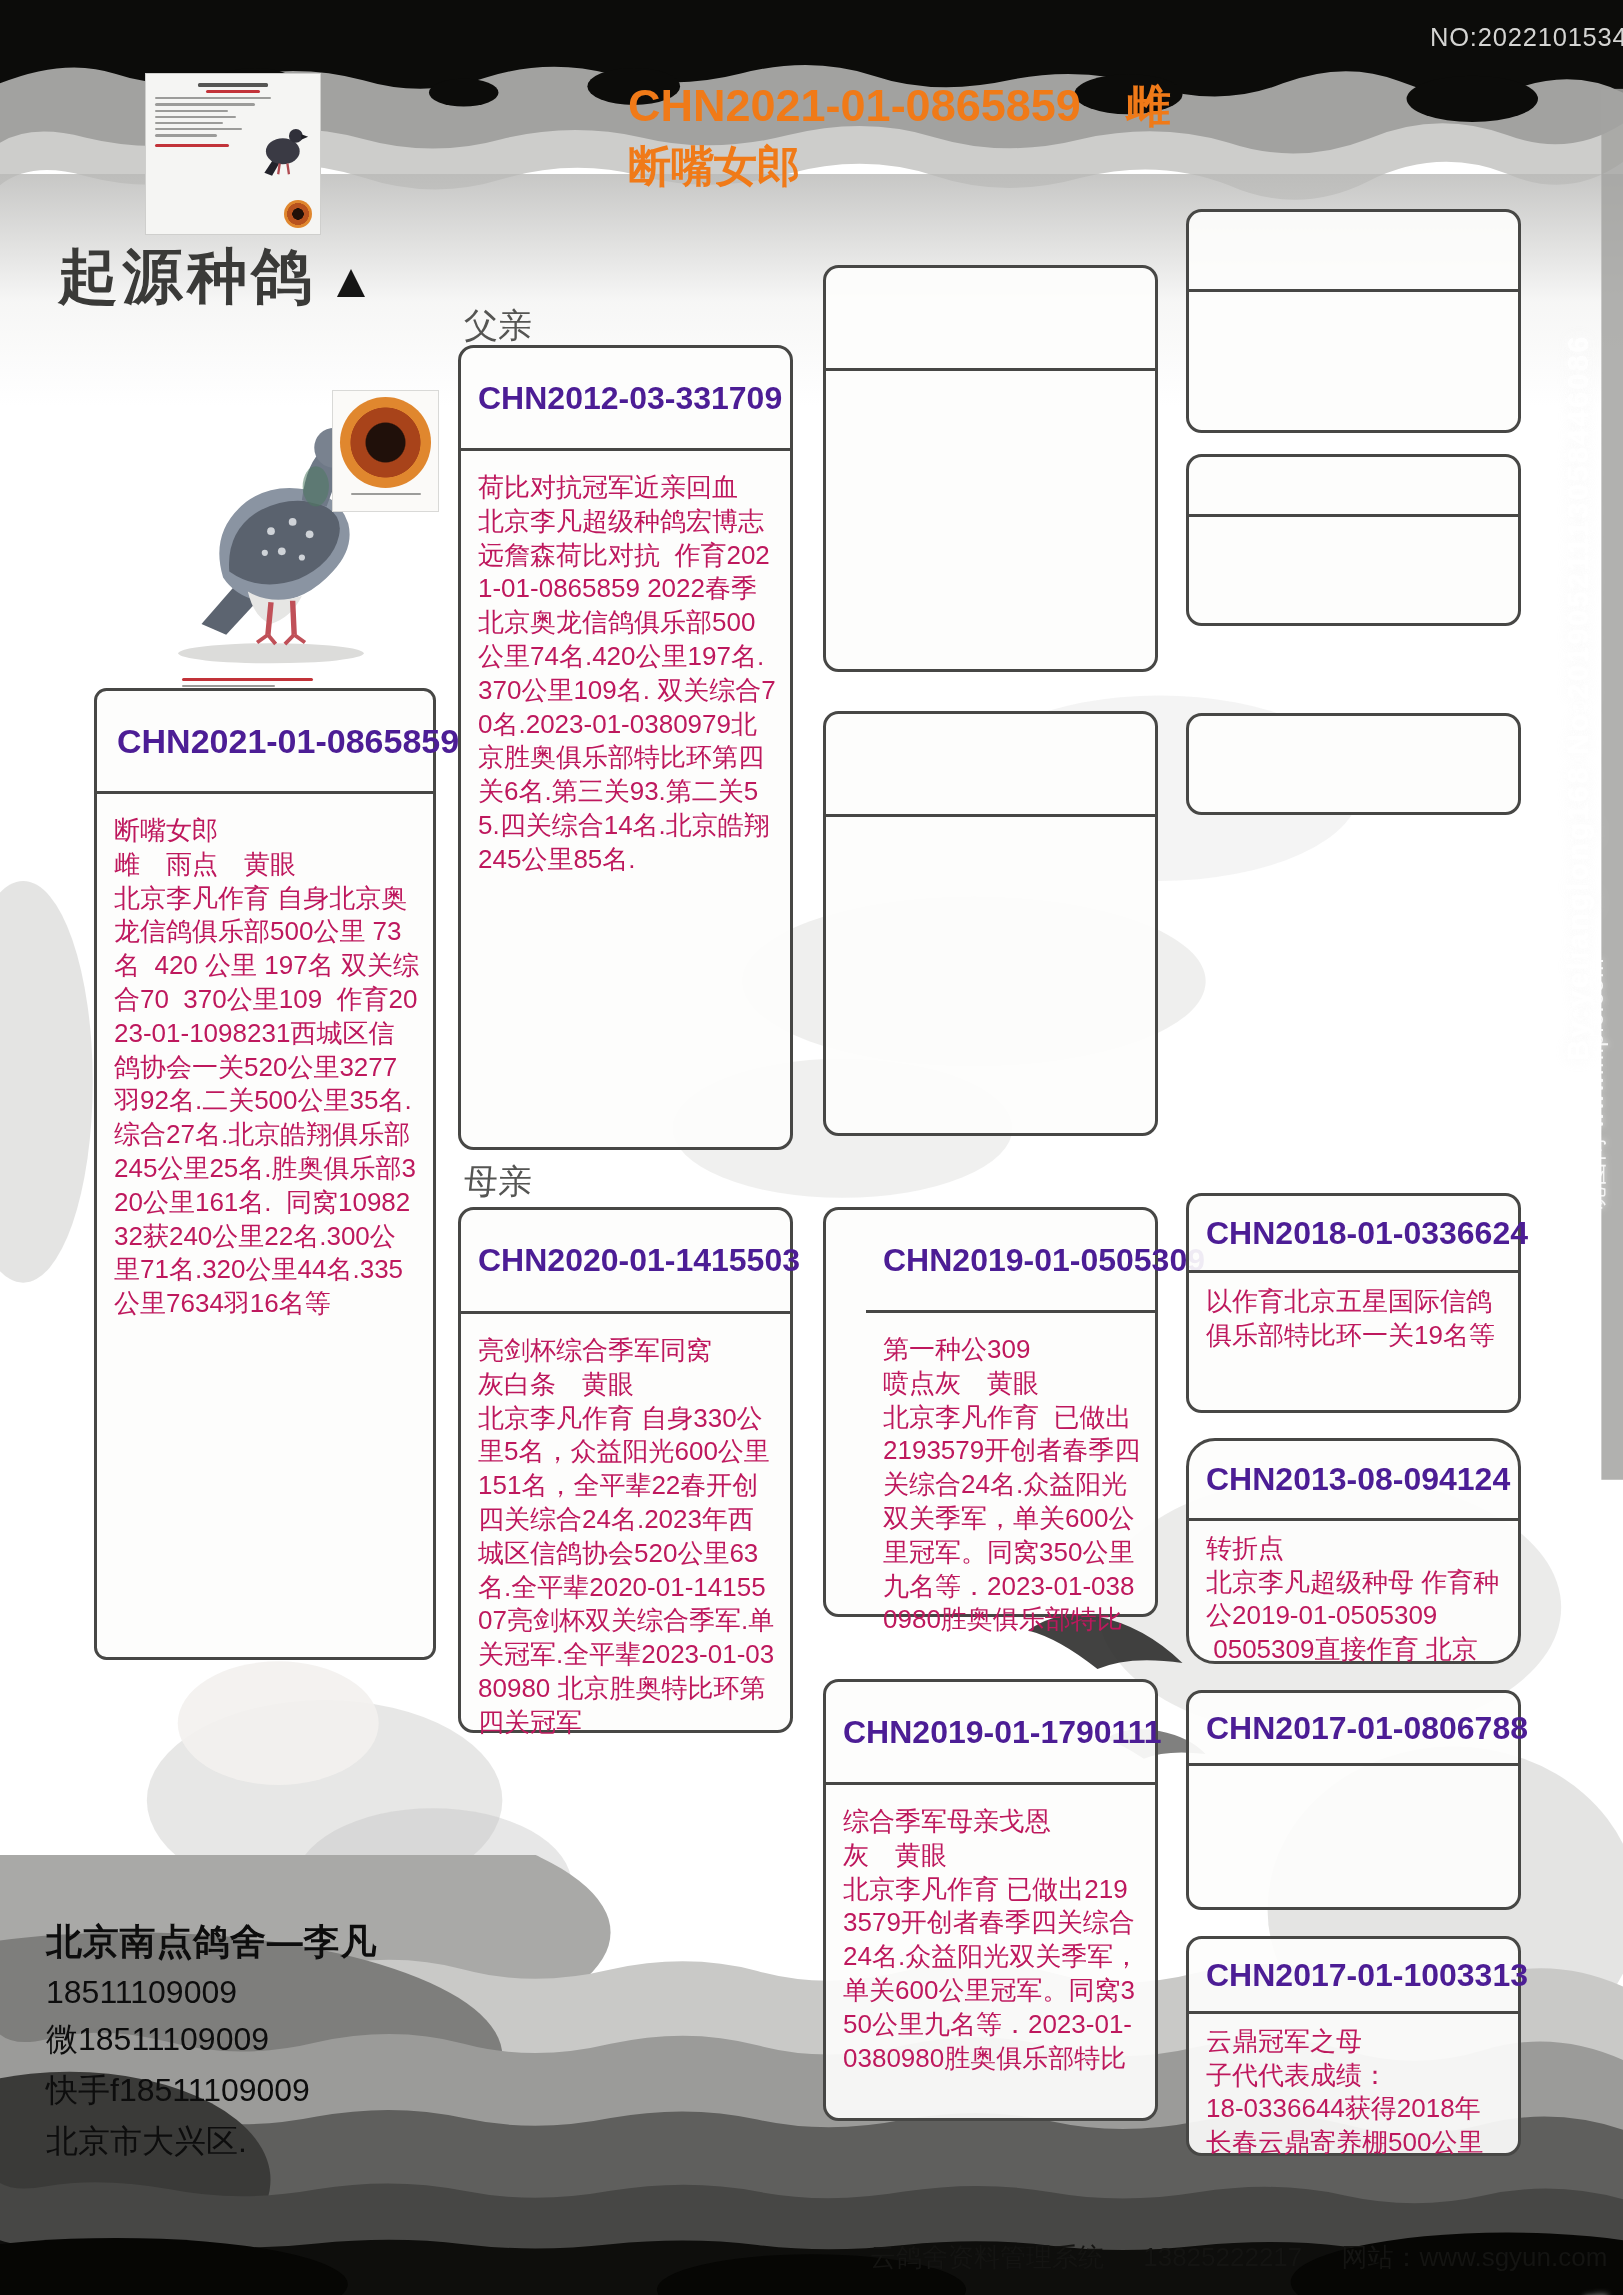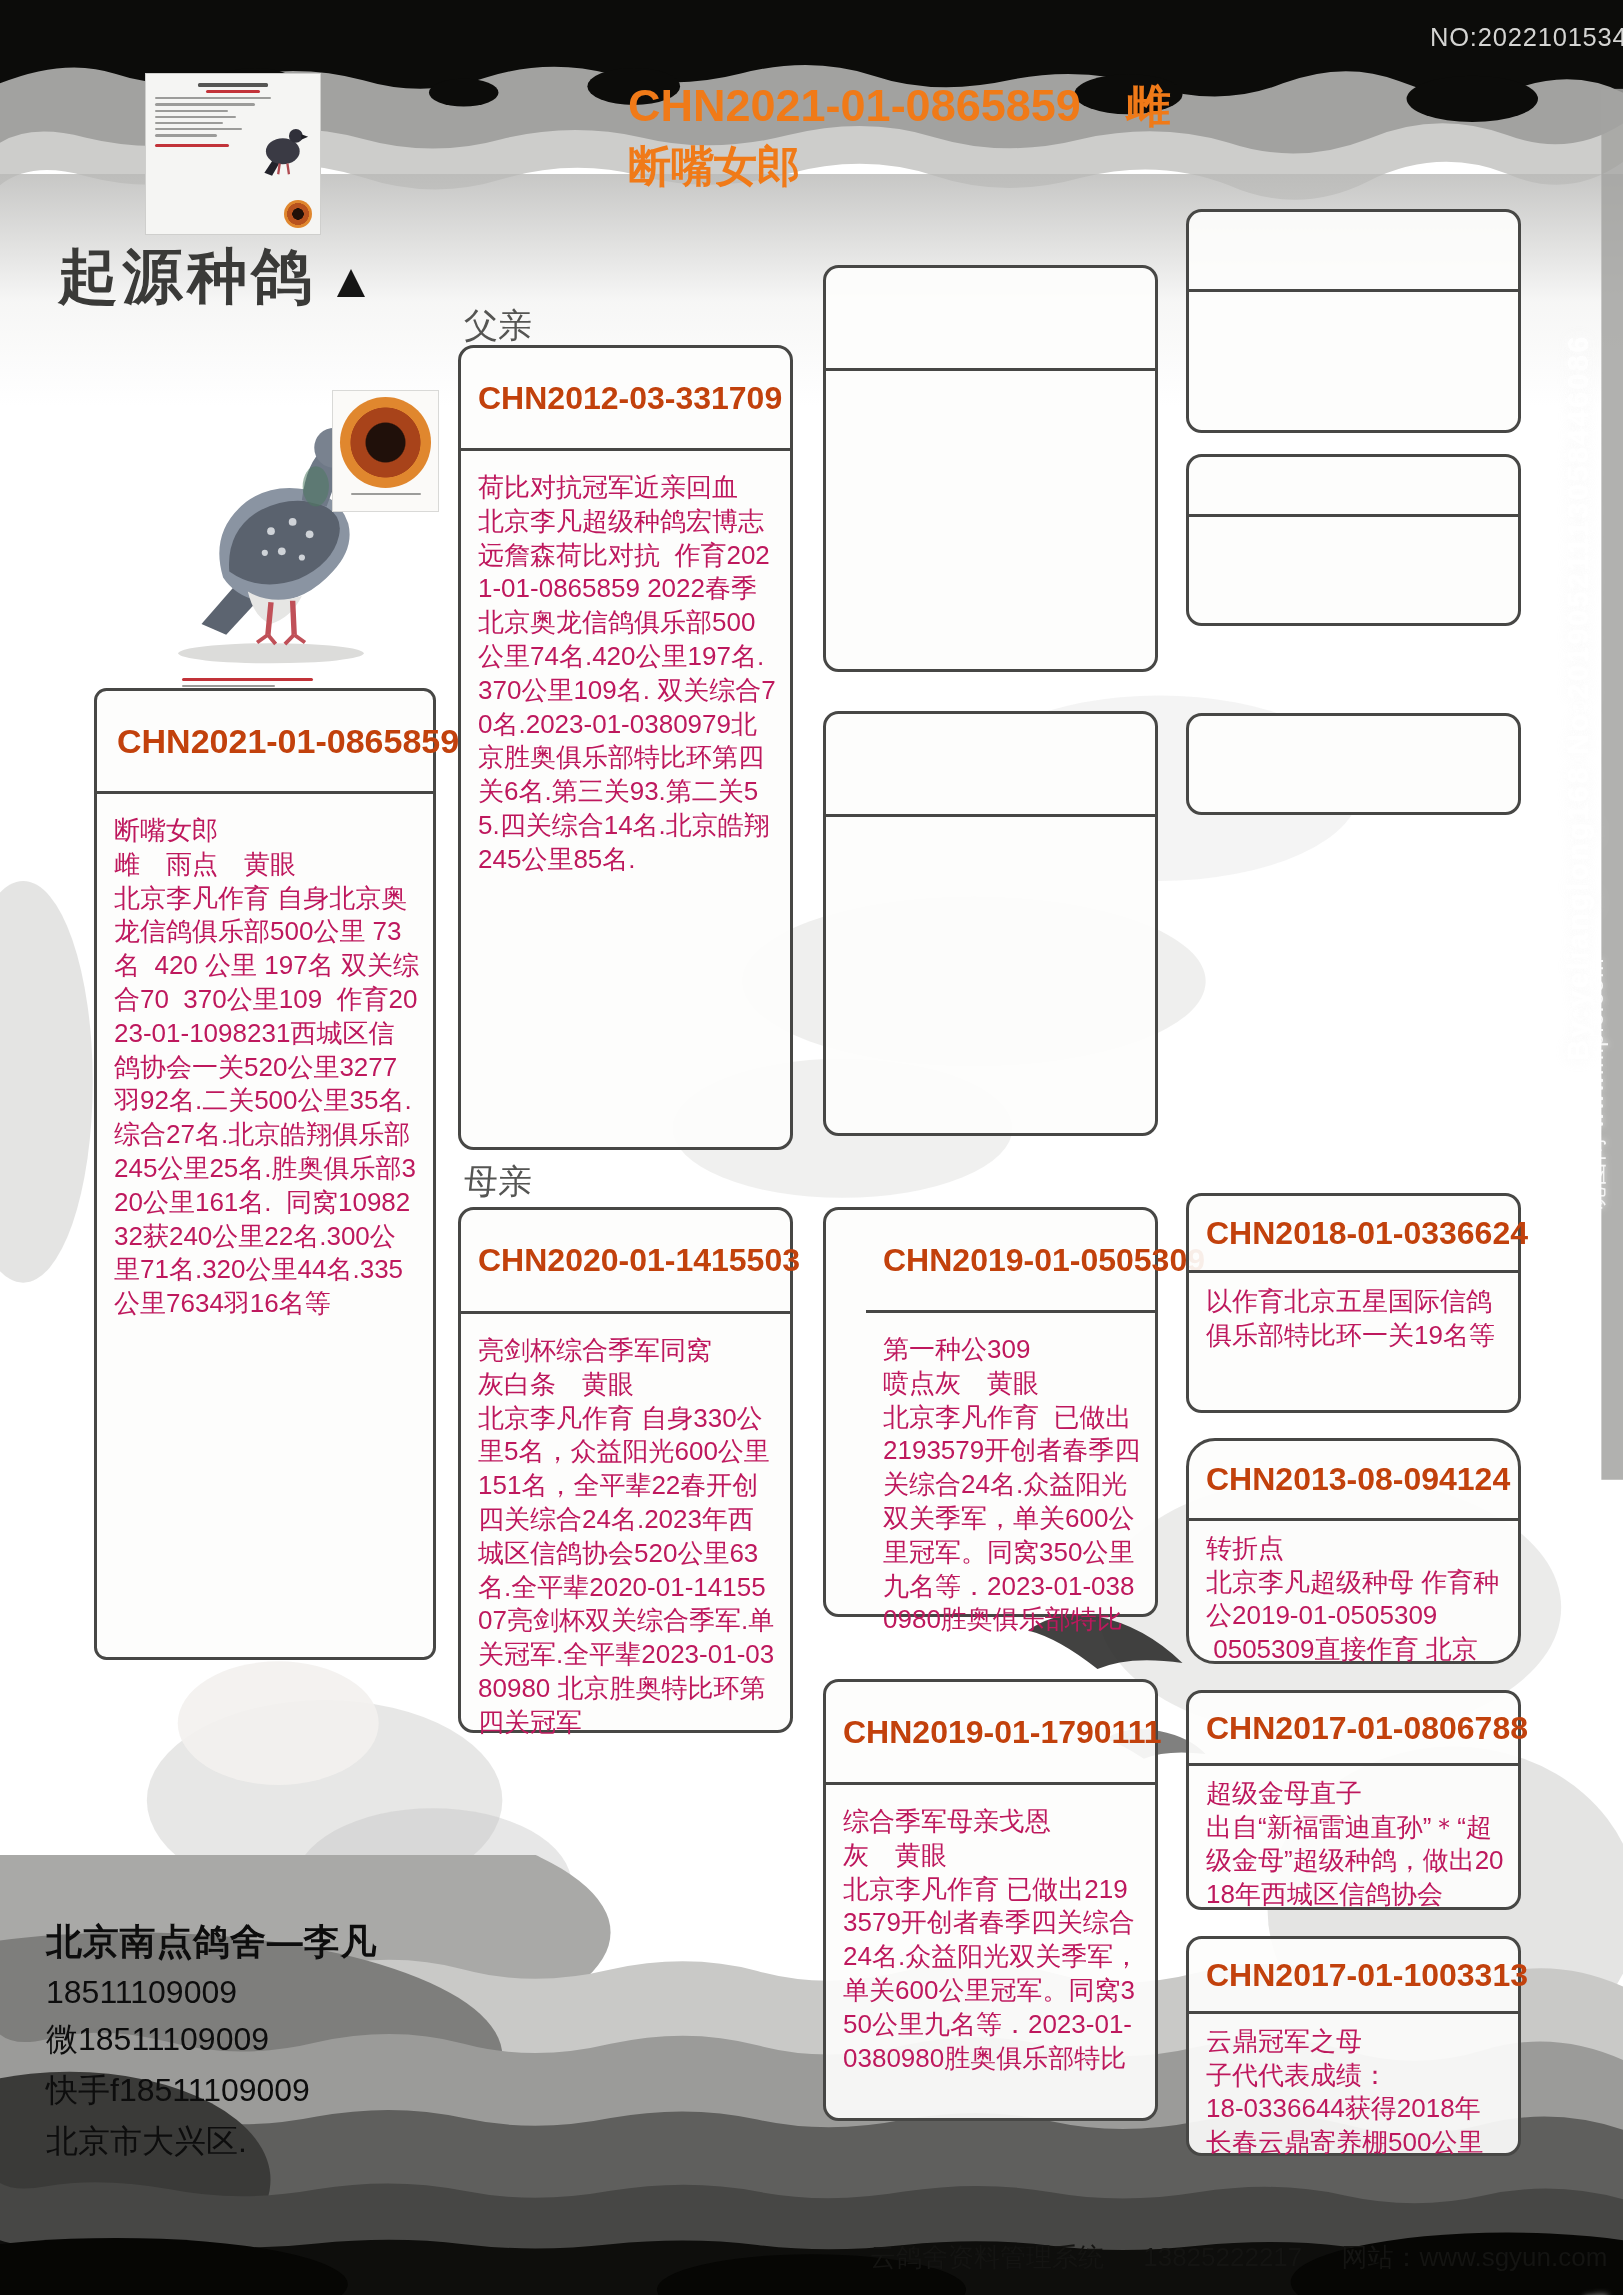--- a/index.html
+++ b/index.html
@@ -12,21 +12,21 @@
   .abs{position:absolute;}
   
   #bg-top{left:0;top:0;width:1623px;height:247px;z-index:1;}
   #bg-mid{left:0;top:0;width:1623px;height:2295px;z-index:1;}
   #bg-bottom{left:0;top:1855px;width:1623px;height:441px;z-index:1;}
   #fade-under-top{left:0;top:174px;width:1623px;height:232px;z-index:1;
     background:linear-gradient(180deg,rgba(185,185,183,.8),rgba(230,230,228,.35) 55%,rgba(255,255,255,0));}
   
   .pbox{position:absolute;background:rgba(253,253,252,.92);border:3.1px solid #474745;border-radius:15.5px;z-index:3;box-sizing:border-box;}
   .pbox-header{display:flex;align-items:center;border-bottom:3.1px solid #474745;box-sizing:border-box;padding-left:17px;}
-  .ring-red{color:#c2410c;font-weight:bold;font-size:32px;letter-spacing:0px;white-space:nowrap;}
+  .ring-red{color:#4c1d95;font-weight:bold;font-size:32px;letter-spacing:0px;white-space:nowrap;}
   .pbox-body{padding:20px 14px 0 17px;font-size:26px;line-height:1.3;color:#be185d;}
   .pre{white-space:pre-wrap;word-break:break-all;}
   .parent-label{position:absolute;font-size:34px;color:#555553;z-index:3;}
   
   #head-line1{left:628px;top:76px;z-index:4;font-size:45px;font-weight:bold;color:#f07a18;white-space:nowrap;}
   #head-sex{margin-left:45px;}
   #head-line2{left:628px;top:138px;z-index:4;font-size:43px;font-weight:bold;color:#f07a18;}
   #section-title{left:58px;top:237px;z-index:4;font-size:60px;font-weight:bold;color:#3a3a38;letter-spacing:4.6px;white-space:nowrap;}
   #section-title .tri{font-size:48px;letter-spacing:0;margin-left:10.8px;color:#161616;}
   
@@ -238,22 +238,20 @@
     <span class="ring-red">CHN2013-08-094124</span>
   </div>
   <div class="pbox-body pre" style="padding-top:10.8px;">转折点
 北京李凡超级种母 作育种公2019-01-0505309
  0505309直接作育 北京</div>
 </div>
 <div class="pbox" style="left:1186px;top:1690px;width:335px;height:220px;">
   <div class="pbox-header" style="height:73px;">
     <span class="ring-red">CHN2017-01-0806788</span>
   </div>
-  <div class="pbox-body pre" style="padding-top:10.8px;">超级金母直子
-出自“新福雷迪直孙”＊“超级金母”超级种鸽，做出2018年西城区信鸽协会</div>
 </div>
 <div class="pbox" style="left:1186px;top:1936px;width:335px;height:220px;">
   <div class="pbox-header" style="height:75px;">
     <span class="ring-red">CHN2017-01-1003313</span>
   </div>
   <div class="pbox-body pre" style="padding-top:10.8px;">云鼎冠军之母
 子代代表成绩：
 18-0336644获得2018年长春云鼎寄养棚500公里</div>
 </div>
 

